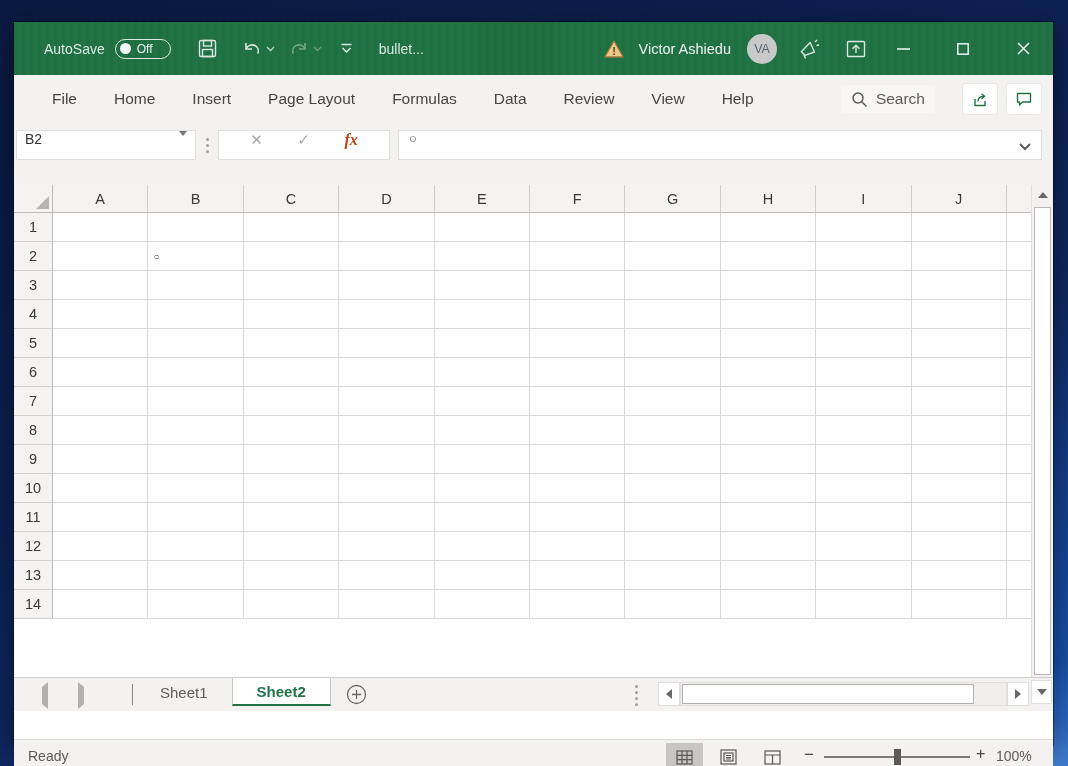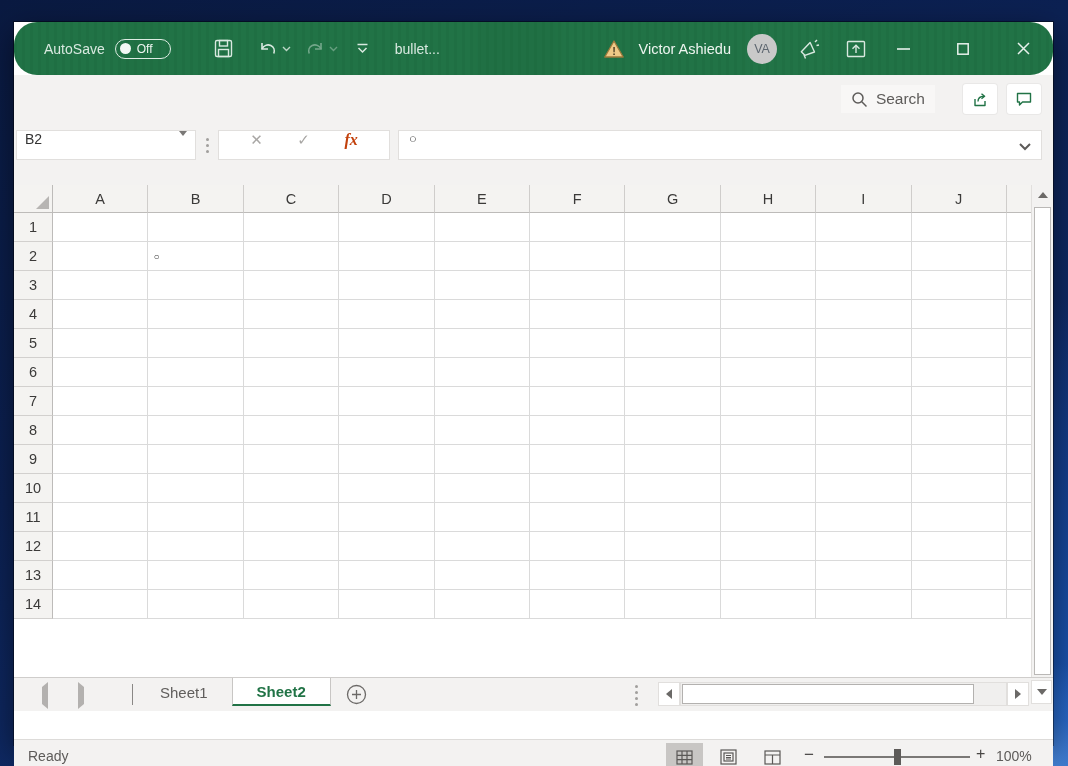--- a/index.html
+++ b/index.html
@@ -16,34 +16,34 @@
     position:absolute; left:14px; top:22px; width:1039px; height:723px;
     background:#fff;
     box-shadow:0 0 0 1px rgba(0,0,0,.4), 0 10px 30px rgba(0,0,0,.5);
     display:flex; flex-direction:column;
   }
 
   
   .titlebar {
     height:53px; flex:0 0 53px; background:#217346; position:relative;
     display:flex; align-items:center; padding-left:30px;
-    color:#d9e9e0; font-size:14px;border-radius:23px;
+    color:#d9e9e0; font-size:14px;
   }
   .titlebar::before {
     content:""; position:absolute; inset:0; pointer-events:none;
     background:
       repeating-linear-gradient(90deg, rgba(0,0,0,.10) 0 3px, rgba(0,0,0,0) 3px 8px),
       linear-gradient(90deg, rgba(0,0,0,0) 0 10%, rgba(0,0,0,.06) 11% 14%, rgba(0,0,0,0) 15% 44%, rgba(0,0,0,.08) 45% 52%, rgba(0,0,0,0) 53% 70%, rgba(255,255,255,.03) 71% 78%, rgba(0,0,0,0) 79%);
     opacity:.55; mix-blend-mode:soft-light;
   }
   .titlebar > * { position:relative; }
   .autosave-label { margin-right:10px; }
   .autosave-toggle {
     width:56px; height:20px; border:1.5px solid #dcebe2; border-radius:11px;
-    display:flex; align-items:center; padding:0 7px 0 4px; gap:6px; margin-right:42px; cursor:default;
+    display:flex; align-items:center; padding:0 7px 0 4px; gap:6px; margin-right:26px; cursor:default;
   }
   .autosave-knob { width:11px; height:11px; border-radius:50%; background:#f2f8f4; }
   .autosave-state { font-size:12px; color:#eef5f0; }
   .tb-icon { display:flex; align-items:center; justify-content:center; }
   .tb-icon svg { display:block; }
   .tb-group { display:flex; align-items:center; gap:4px; }
   .dim { opacity:.45; }
   .filename { margin-left:26px; color:#d9e9e0; }
   .right-cluster { margin-left:auto; display:flex; align-items:center; }
   .user-name { color:#eef5f0; font-size:14.5px; margin:0 16px 0 14px; }
@@ -234,20 +234,31 @@
       </span>
       <span class="win-ctl">
         <svg width="13" height="13" viewBox="0 0 13 13">
             <path d="M1 1 L12 12 M12 1 L1 12" stroke="#e8f1ec" stroke-width="1.5"></path>
           </svg>
       </span>
     </span>
   </div>
 
   <div class="ribbonrow">
+    <div style="display:flex">
+        <span class="rtab">File</span>
+        <span class="rtab">Home</span>
+        <span class="rtab">Insert</span>
+        <span class="rtab">Page Layout</span>
+        <span class="rtab">Formulas</span>
+        <span class="rtab">Data</span>
+        <span class="rtab">Review</span>
+        <span class="rtab">View</span>
+        <span class="rtab">Help</span>
+      </div>
     <span class="search-cluster">
       <span style="display:flex">
         <svg width="17" height="17" viewBox="0 0 17 17" fill="none" stroke="#5d5b59" stroke-width="1.5">
           <circle cx="7" cy="7" r="5"></circle>
             <path d="M10.8 10.8 L15.5 15.5"></path>
         </svg>
       </span>
       <span>Search</span>
     </span>
     <span class="icon-btn">

